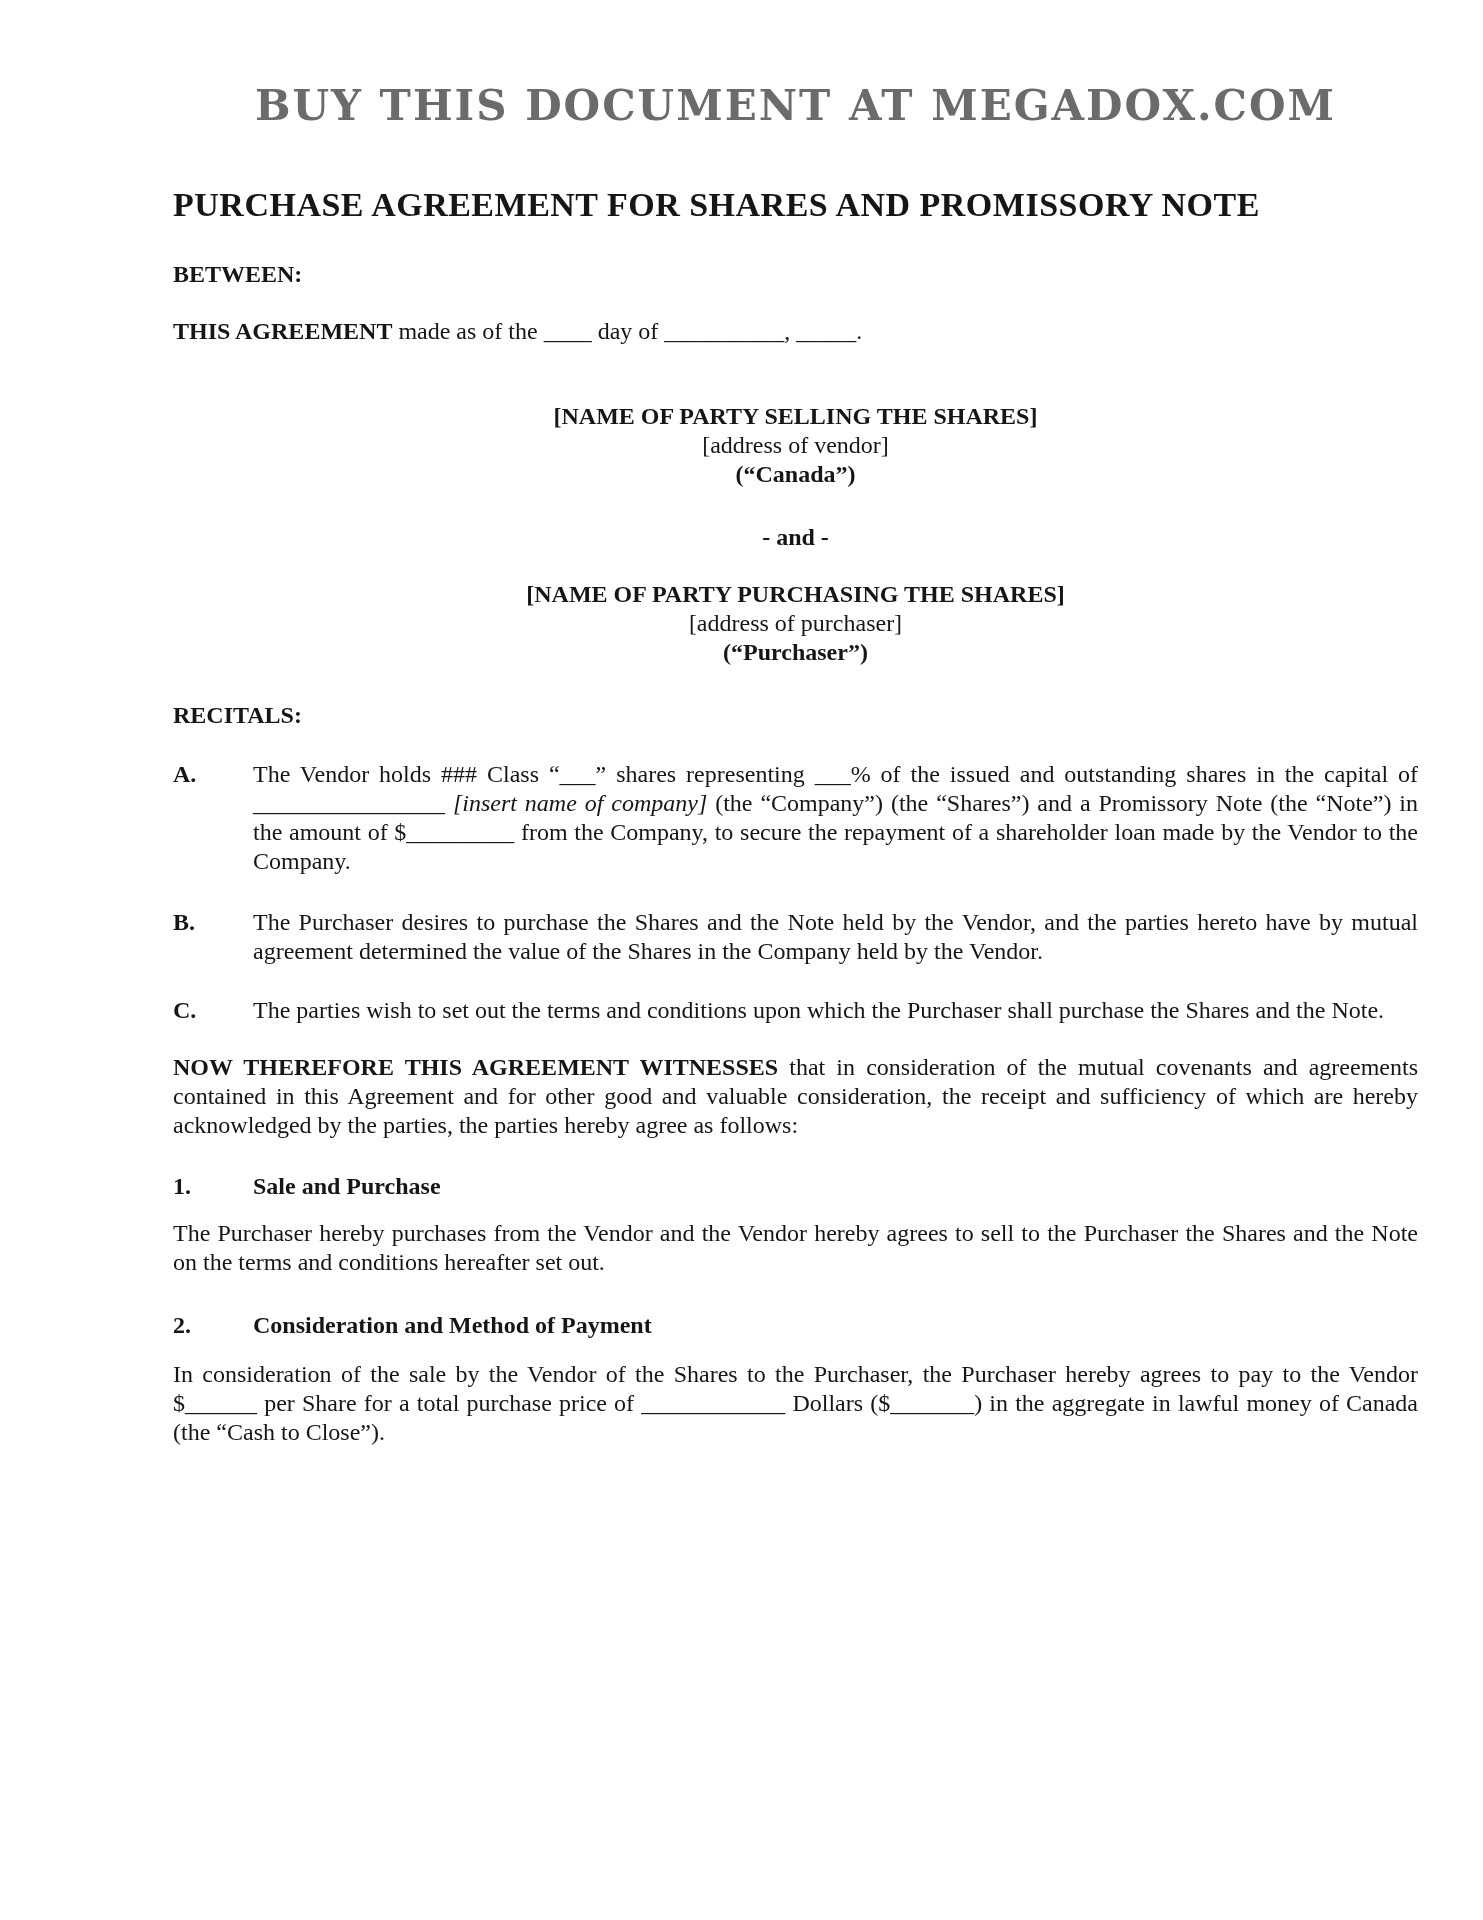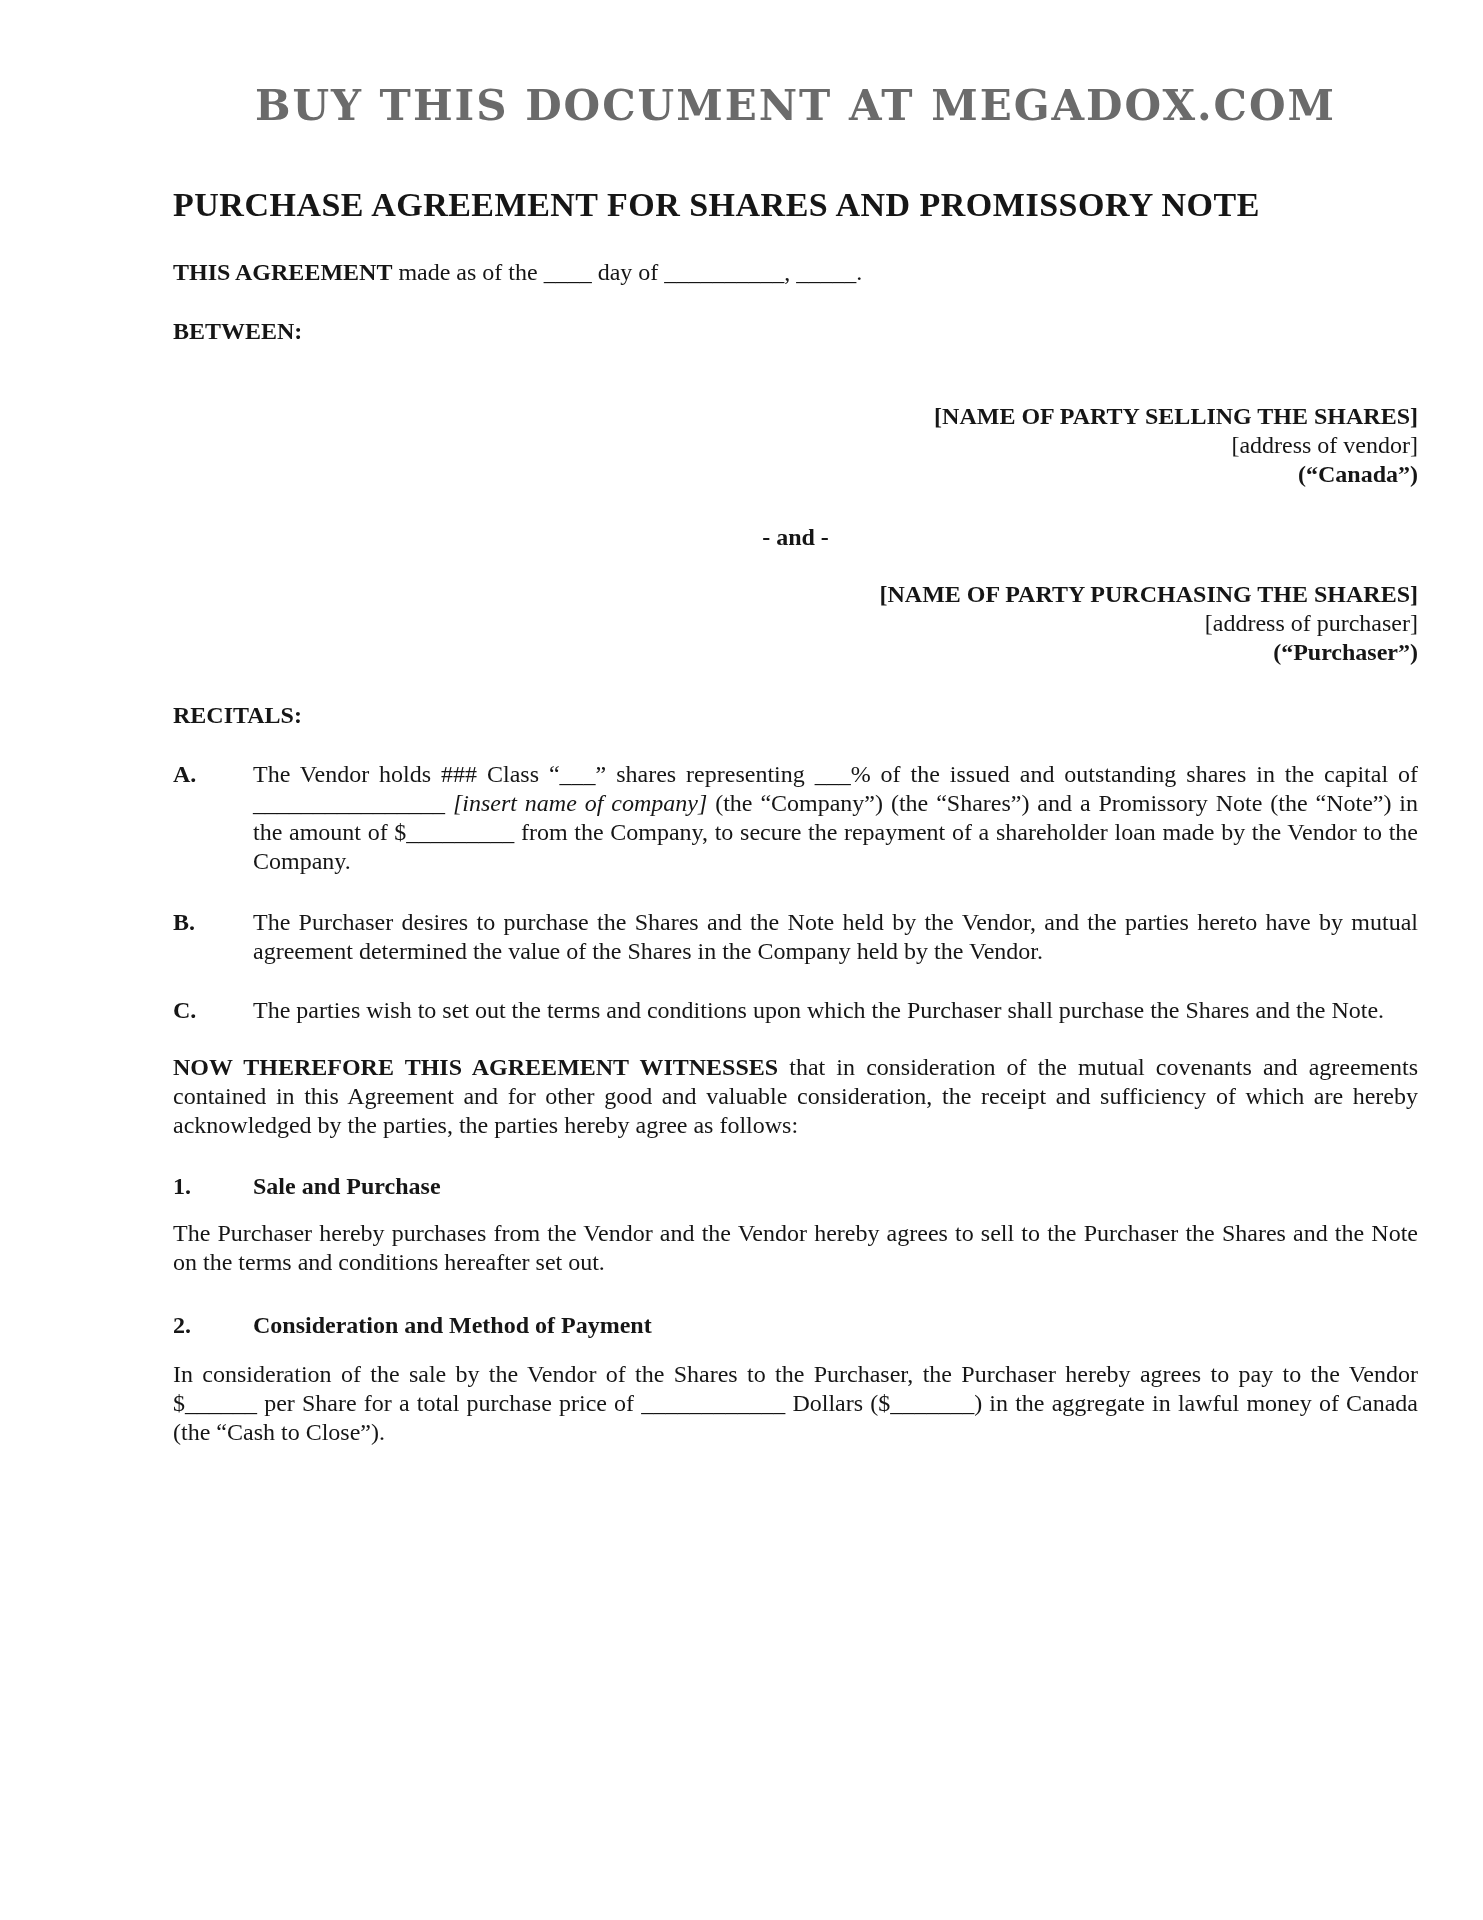--- a/index.html
+++ b/index.html
@@ -47,37 +47,37 @@
   .mt-recC    { margin-top: 30px; }
   .mt-now     { margin-top: 28px; }
   .mt-s1h     { margin-top: 32px; }
   .mt-s1b     { margin-top: 18px; }
   .mt-s2h     { margin-top: 34px; }
   .mt-s2b     { margin-top: 20px; }
   .b { font-weight: bold; }
   .i { font-style: italic; }
   .just { text-align: justify; }
   .centered { text-align: center; }
-  .party-block div { line-height: 29px; text-align: right; }
+  .party-block div { line-height: 29px; }
   .hang { display: flex; }
   .hang-label { width: 80px; flex: 0 0 80px; }
   .hang-body { flex: 1 1 auto; }
 </style>
 </head>
 <body>
 
 <div class="page">
 
   <div class="banner" style="color: rgb(107, 107, 107);">BUY THIS DOCUMENT AT MEGADOX.COM</div>
 
   <h1 class="doc-title">PURCHASE AGREEMENT FOR SHARES AND PROMISSORY NOTE</h1>
 
+  <p class="para body-text b mt-between">BETWEEN:</p>
+
   <p class="para body-text mt-intro"><span class="b">THIS AGREEMENT</span><span> made as of the ____ day of __________, _____.</span></p>
-
-  <p class="para body-text b mt-between">BETWEEN:</p>
 
   <div class="party-block centered body-text mt-vendor">
     <div class="b">[NAME OF PARTY SELLING THE SHARES]</div>
     <div>[address of vendor]</div>
     <div class="b">(“Canada”)</div>
   </div>
 
   <div class="centered body-text b mt-and">- and -</div>
 
   <div class="party-block centered body-text mt-purch">

